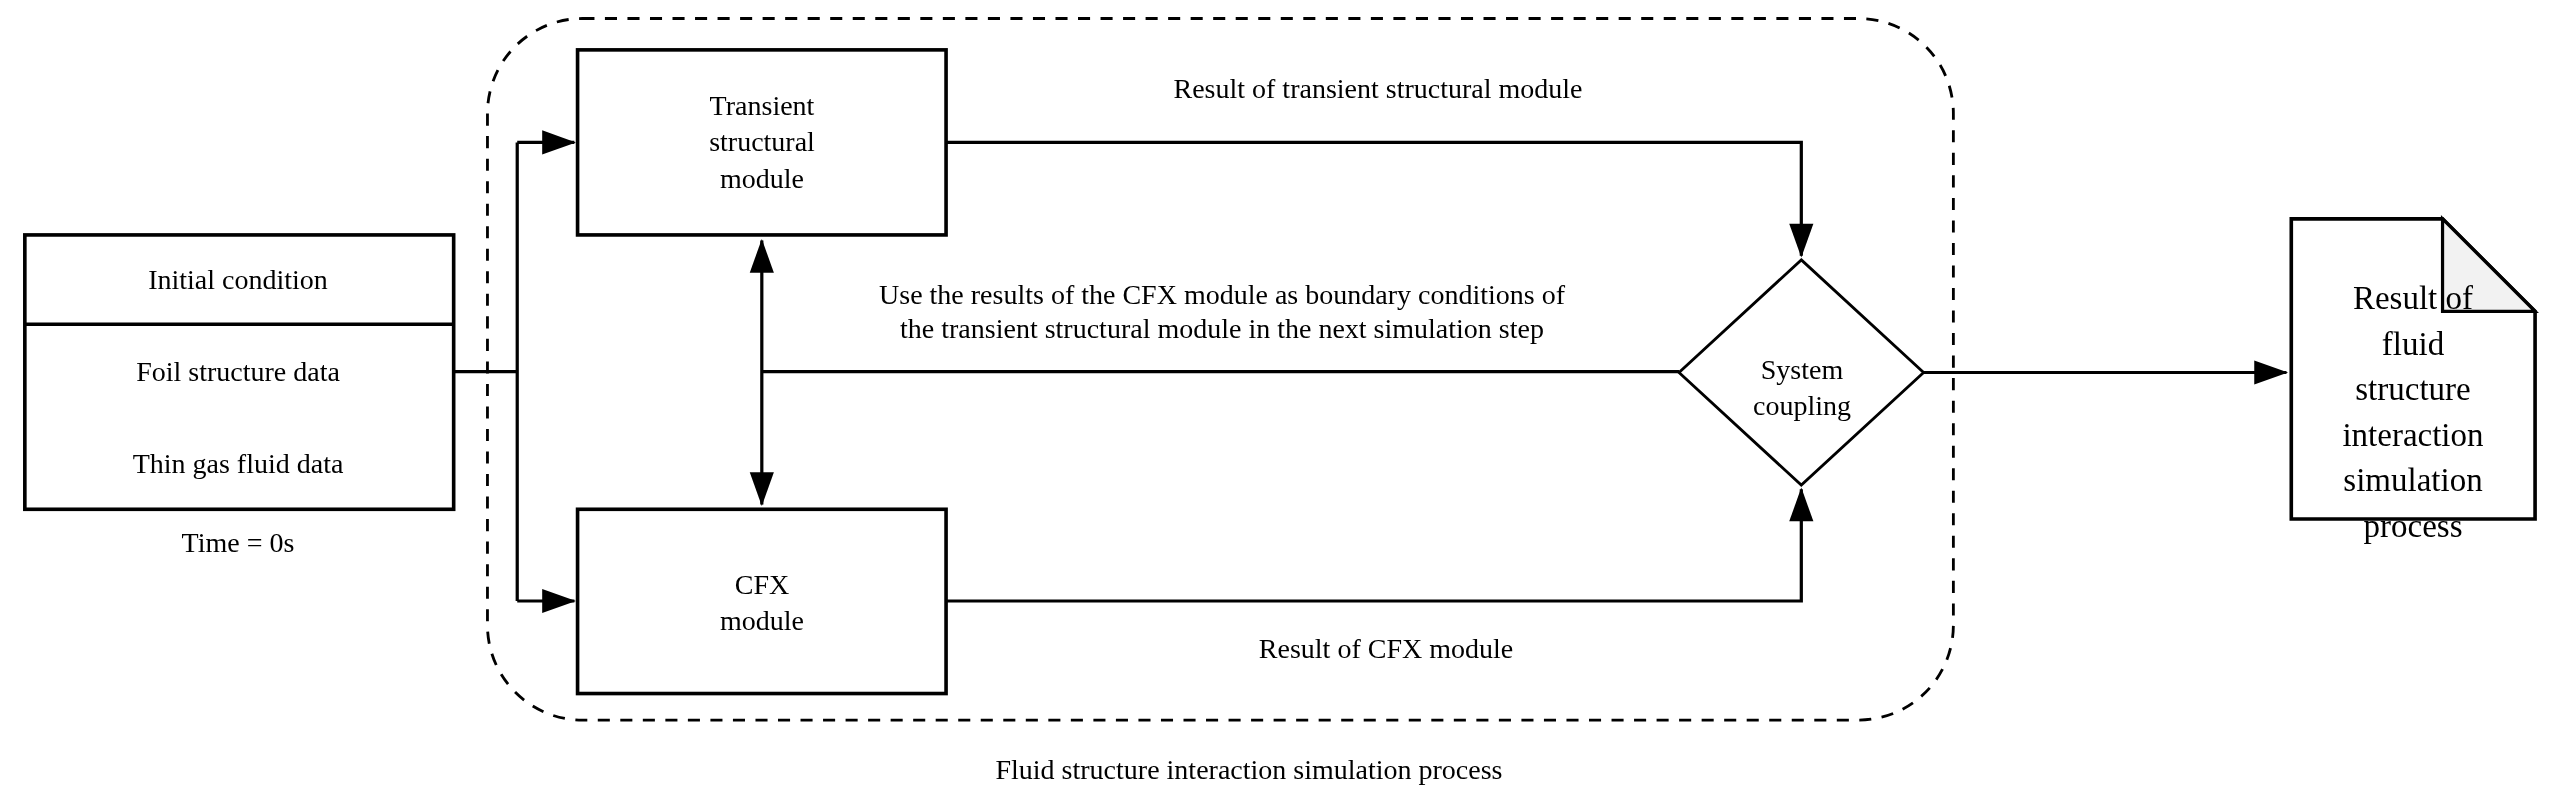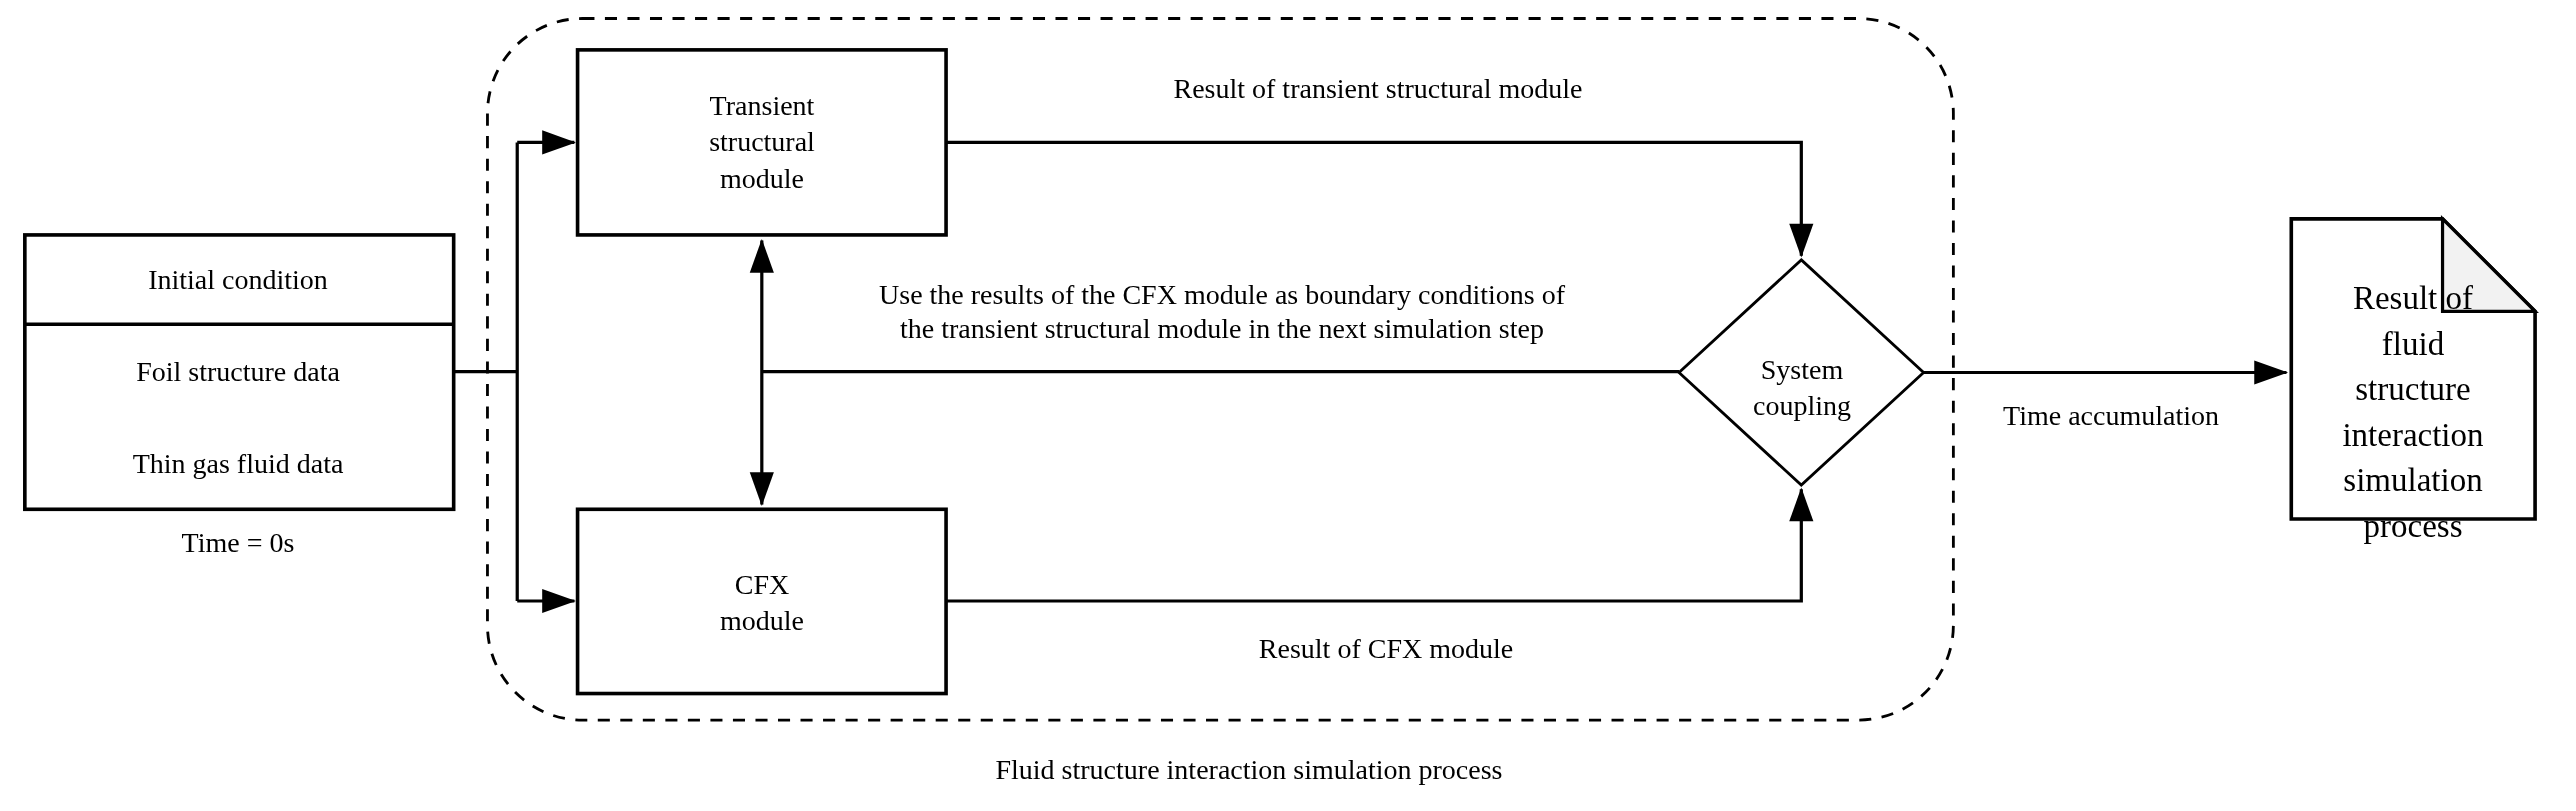--- a/index.html
+++ b/index.html
@@ -75,21 +75,20 @@
 module</div>
 
   <div class="lbl" style="left:1378px;top:89px;">Result of transient structural module</div>
   <div class="lbl" style="left:1222px;top:312px;">Use the results of the CFX module as boundary conditions of
 the transient structural module in the next simulation step</div>
   <div class="lbl" style="left:1386px;top:649px;">Result of CFX module</div>
 
   <div class="lbl node" style="left:1802px;top:388px;">System
 coupling</div>
 
-  <div class="lbl" style="left:2111px;top:416px;">Time accumulation</div>
 
   <div class="lbl small" style="left:2413px;top:373px;line-height:1.38;">Result of
 fluid structure
 interaction
 simulation
 process</div>
 
   <div class="lbl" style="left:1249px;top:770px;">Fluid structure interaction simulation process</div>
 
 </div>

